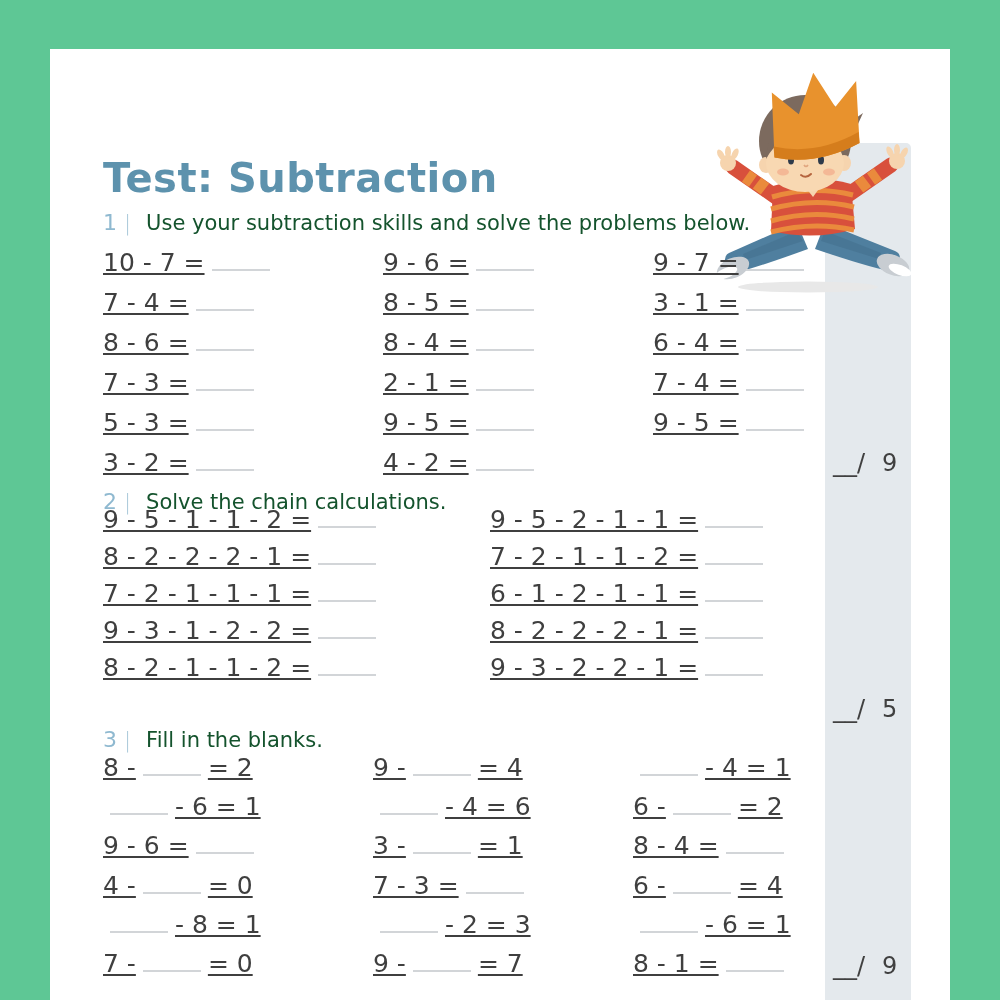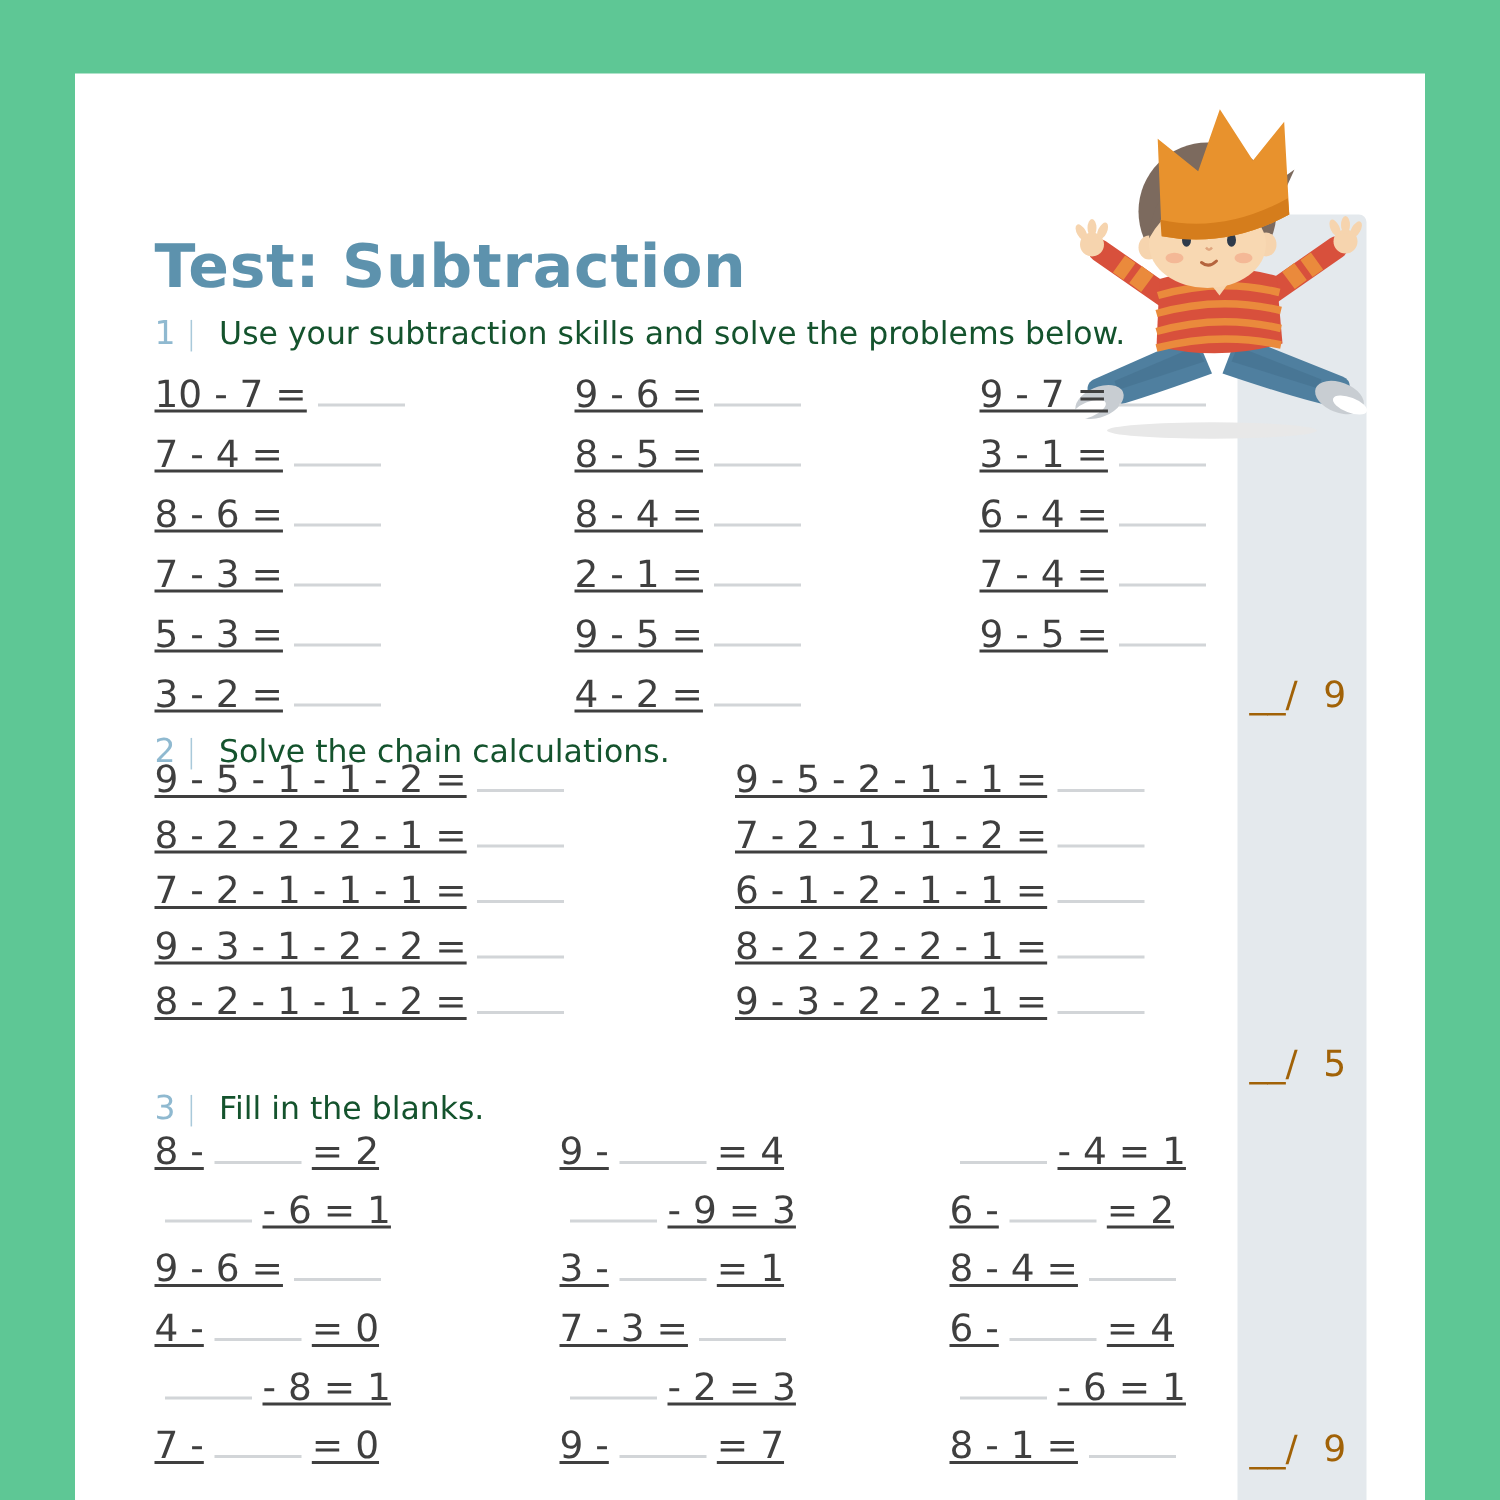--- a/index.html
+++ b/index.html
@@ -23,21 +23,21 @@
   .grid { position:absolute; left:53px; display:grid; }
   .grid-s1 { top:199px; width:722px; grid-template-columns:280px 270px 1fr; grid-auto-rows:40px; }
   .grid-s2 { top:456px; width:722px; grid-template-columns:387px 1fr; grid-auto-rows:37px; }
   .grid-s3 { top:704px; width:722px; grid-template-columns:270px 260px 1fr; grid-auto-rows:39.2px; }
 
   .cell { display:flex; align-items:baseline; font-size:25px; white-space:pre;text-decoration:underline; }
   .tok  { white-space:pre; }
   .blank { display:inline-block; width:58px; height:18px;
            border-bottom:2px solid #d2d5d8; margin:0 7px; }
 
-  .score { position:absolute; left:783px; font-size:24px; color:#a16207; }
+  .score { position:absolute; left:783px; font-size:24px; color:#404040; }
   .score-1 { top:400px; }
   .score-2 { top:646px; }
   .score-3 { top:903px; }
   .score-total { margin-left:17px; }
 
   .boy { position:absolute; left:663px; top:12px; width:218px; height:238px; }
 </style>
 </head>
 <body>
 
@@ -158,21 +158,21 @@
   <div class="sec-head" style="top:678px">
     <span class="sec-num">3</span>
     <span class="sec-bar">|</span>
     <span class="sec-instr">Fill in the blanks.</span>
   </div>
   <div class="grid grid-s3">
       <div class="cell"><span class="tok">8 -</span><span class="blank"></span><span class="tok">= 2</span></div>
       <div class="cell"><span class="tok">9 -</span><span class="blank"></span><span class="tok">= 4</span></div>
       <div class="cell"><span class="blank"></span><span class="tok">- 4 = 1</span></div>
       <div class="cell"><span class="blank"></span><span class="tok">- 6 = 1</span></div>
-      <div class="cell"><span class="blank"></span><span class="tok">- 9 = 3</span></div>
+      <div class="cell"><span class="blank"></span><span class="tok">- 4 = 6</span></div>
       <div class="cell"><span class="tok">6 -</span><span class="blank"></span><span class="tok">= 2</span></div>
       <div class="cell"><span class="tok">9 - 6 =</span><span class="blank"></span></div>
       <div class="cell"><span class="tok">3 -</span><span class="blank"></span><span class="tok">= 1</span></div>
       <div class="cell"><span class="tok">8 - 4 =</span><span class="blank"></span></div>
       <div class="cell"><span class="tok">4 -</span><span class="blank"></span><span class="tok">= 0</span></div>
       <div class="cell"><span class="tok">7 - 3 =</span><span class="blank"></span></div>
       <div class="cell"><span class="tok">6 -</span><span class="blank"></span><span class="tok">= 4</span></div>
       <div class="cell"><span class="blank"></span><span class="tok">- 8 = 1</span></div>
       <div class="cell"><span class="blank"></span><span class="tok">- 2 = 3</span></div>
       <div class="cell"><span class="blank"></span><span class="tok">- 6 = 1</span></div>

